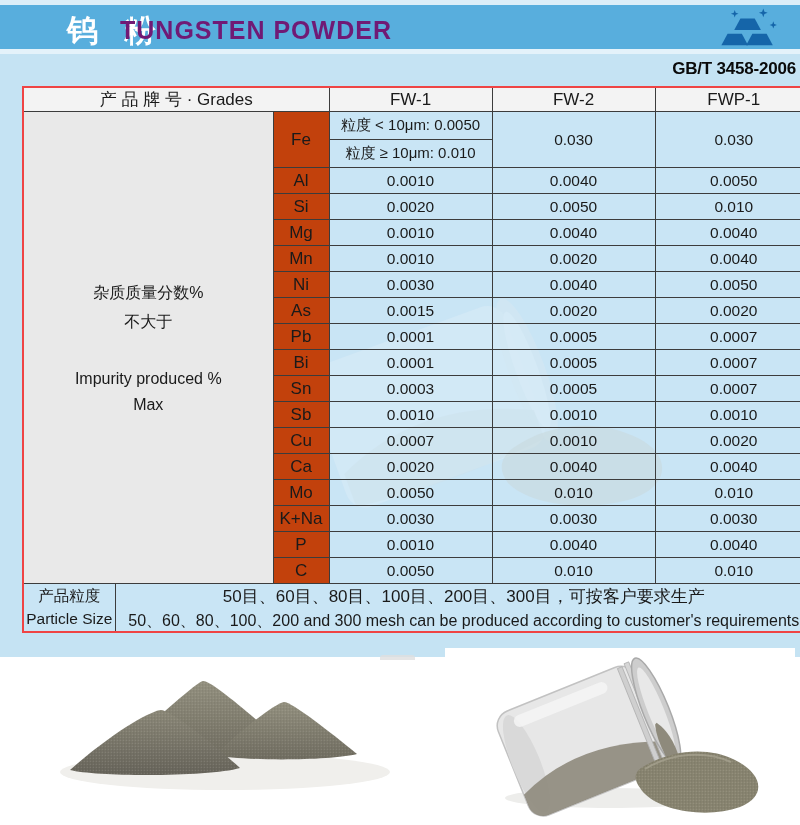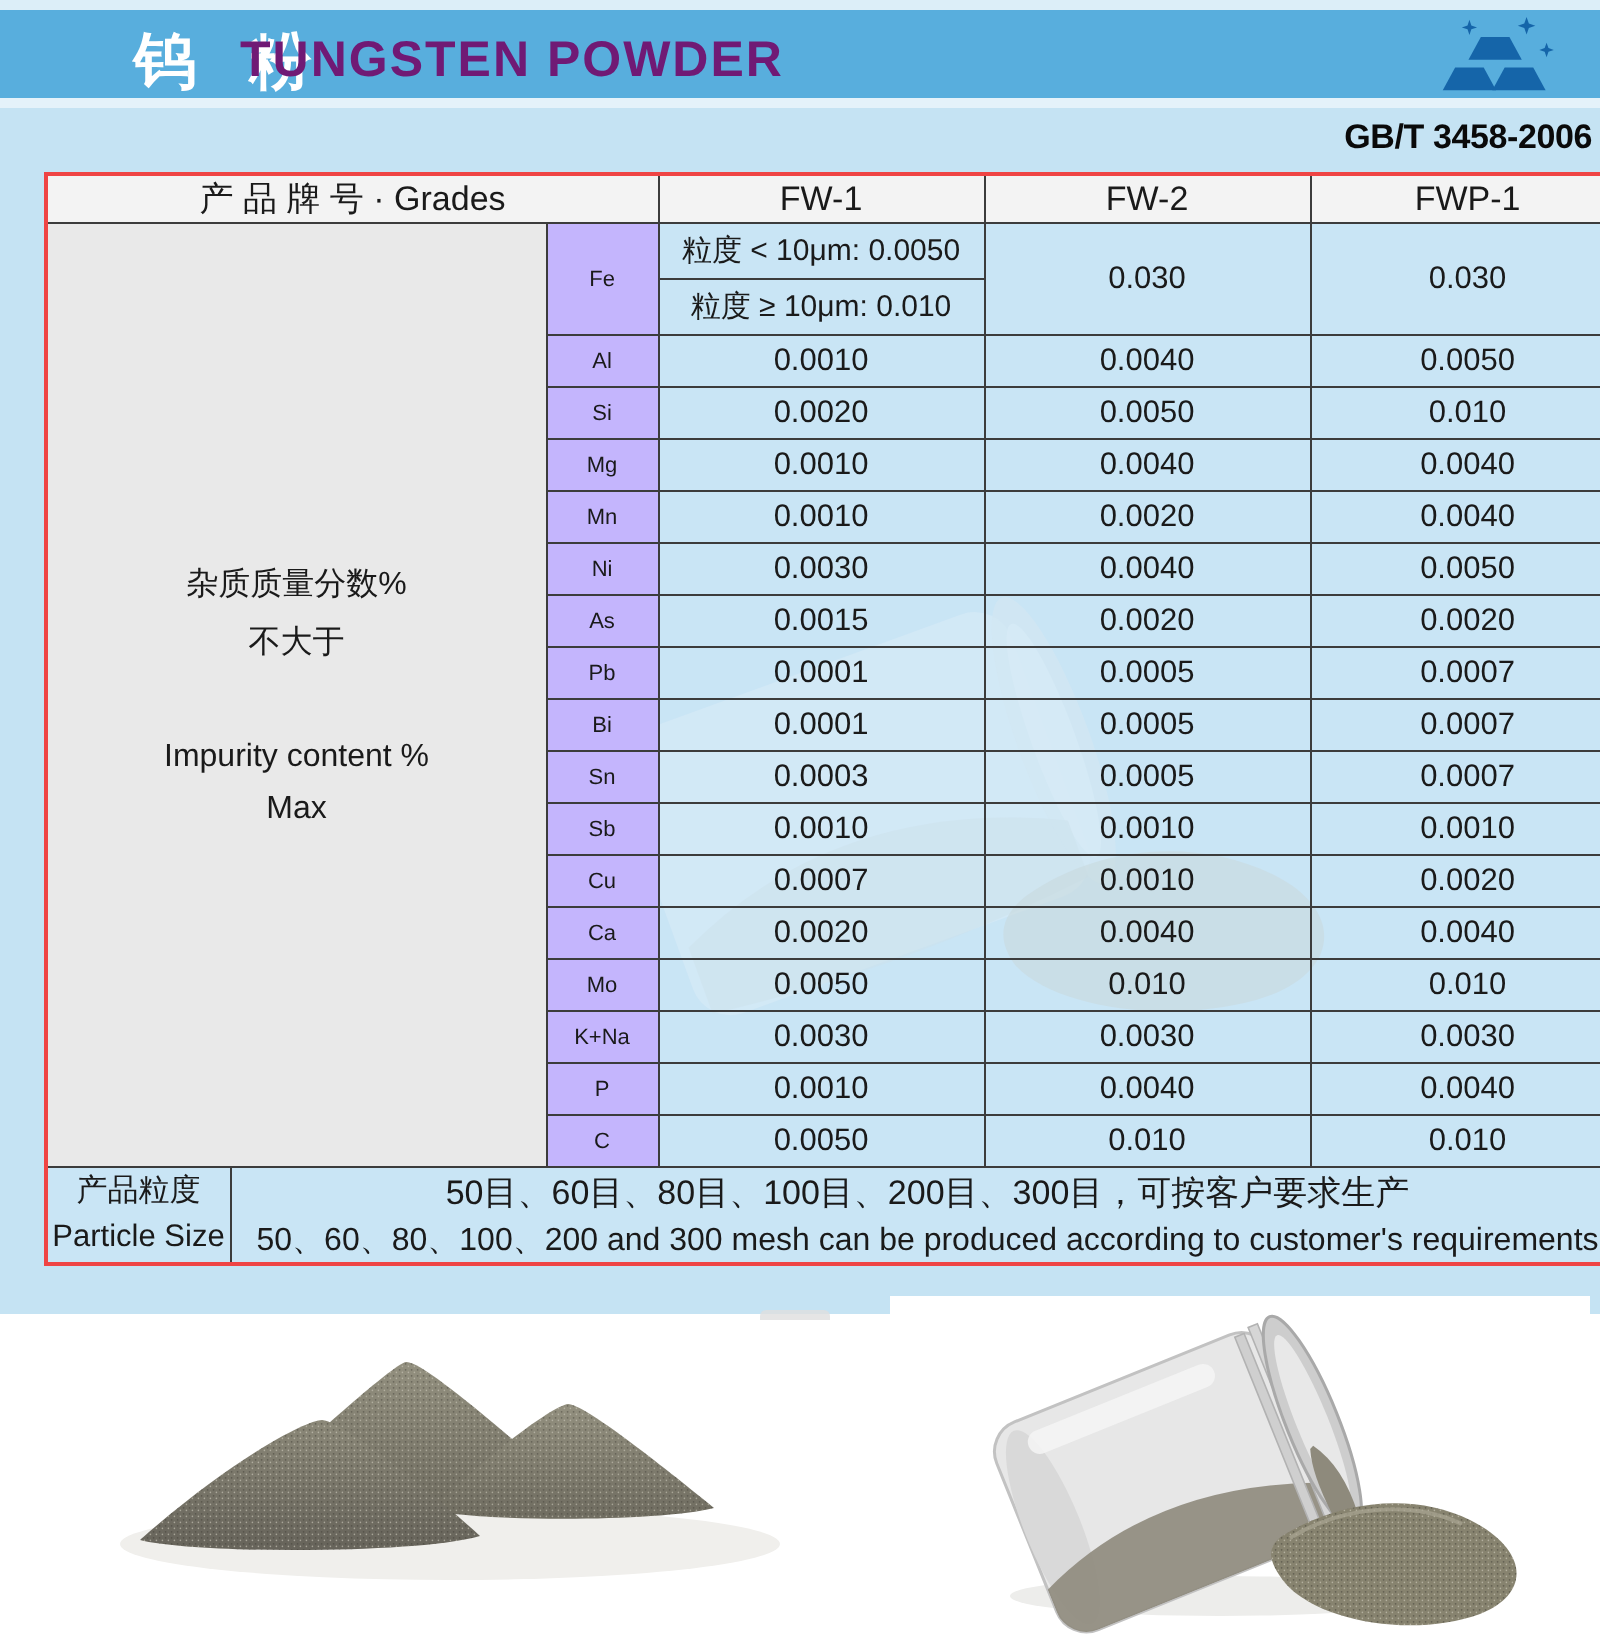--- a/index.html
+++ b/index.html
@@ -18,21 +18,21 @@
   .standard{position:absolute;top:59px;right:4px;font-size:17px;font-weight:bold;color:#0a0a0a;letter-spacing:-0.2px;}
 
   
   .watermark{position:absolute;left:298px;top:258px;width:402px;height:272px;pointer-events:none;}
 
   
   table.spec{position:absolute;left:22px;top:86px;width:790px;border-collapse:collapse;table-layout:fixed;
              border:2px solid #ef4444;text-align:center;}
   table.spec td,table.spec th{border:1px solid #3c3c3c;padding:0;overflow:hidden;}
   tr.head th{height:23px;background:#f3f3f3;font-weight:normal;font-size:17px;}
-  td.el{background:#c4b5fd;font-size:11px;}
+  td.el{background:#c2410c;font-size:17px;}
   td.val{background:rgba(207,232,247,0.42);font-size:15.5px;}
   tr.fe-r{height:28px;}
   td.fe-sub{font-size:15px;}
   tr.br{height:26px;}
   td.impurity{background:#e9e9e9;font-size:16px;vertical-align:middle;}
   .imp-line-zh{line-height:29px;}
   .imp-gap{height:30px;}
   .imp-line-en{line-height:26px;}
   tr.particle{height:48px;padding-left:36px;}
   td.p-label{background:rgba(207,232,247,0.42);font-size:15.5px;line-height:1.45;}
@@ -99,21 +99,21 @@
       <th>FW-1</th>
       <th>FW-2</th>
       <th>FWP-1</th>
     </tr>
 
     <tr class="fe-r">
       <td class="impurity" colspan="2" rowspan="18">
         <div class="imp-line-zh">杂质质量分数%</div>
         <div class="imp-line-zh">不大于</div>
         <div class="imp-gap"></div>
-        <div class="imp-line-en">Impurity content %</div>
+        <div class="imp-line-en">Impurity produced %</div>
         <div class="imp-line-en">Max</div>
       </td>
       <td class="el" rowspan="2">Fe</td>
       <td class="val fe-sub">粒度 &lt; 10μm: 0.0050</td>
       <td class="val" rowspan="2">0.030</td>
       <td class="val" rowspan="2">0.030</td>
     </tr>
     <tr class="fe-r">
       <td class="val fe-sub">粒度 ≥ 10μm: 0.010</td>
     </tr>

